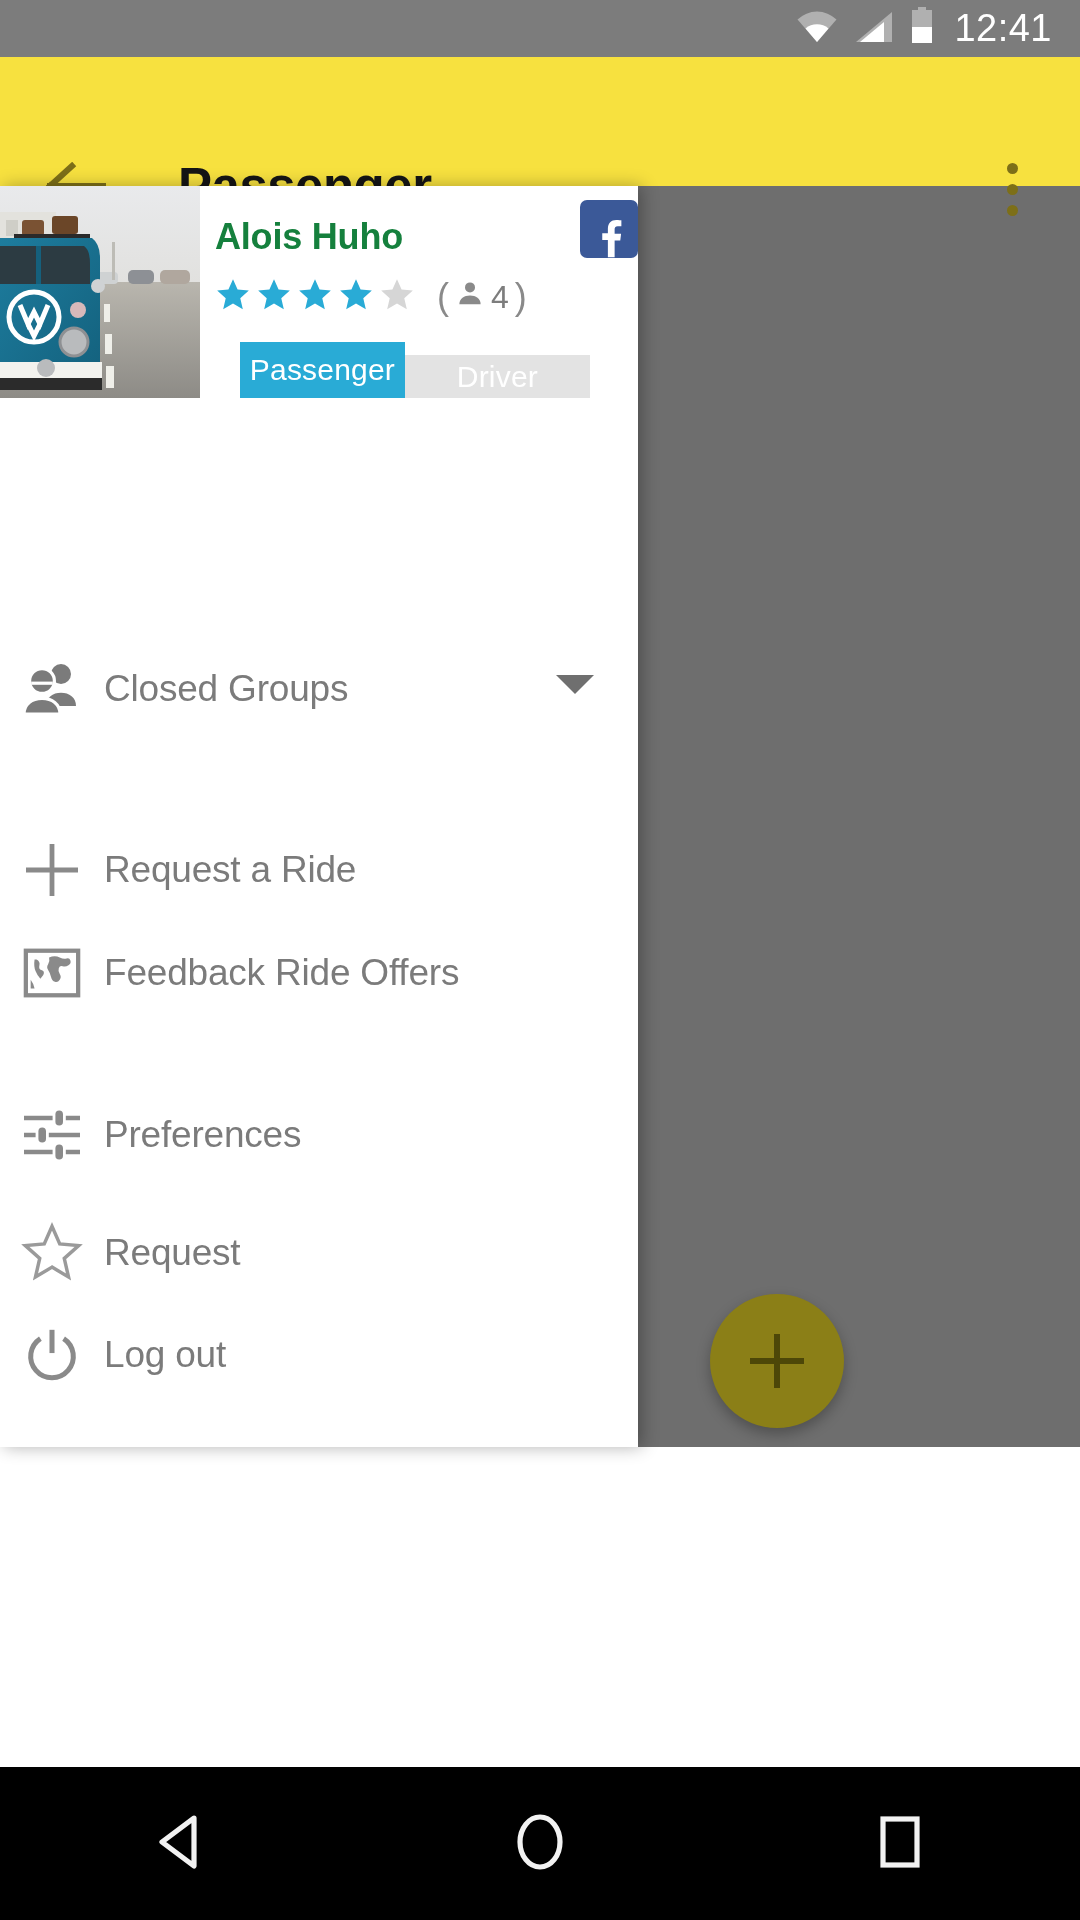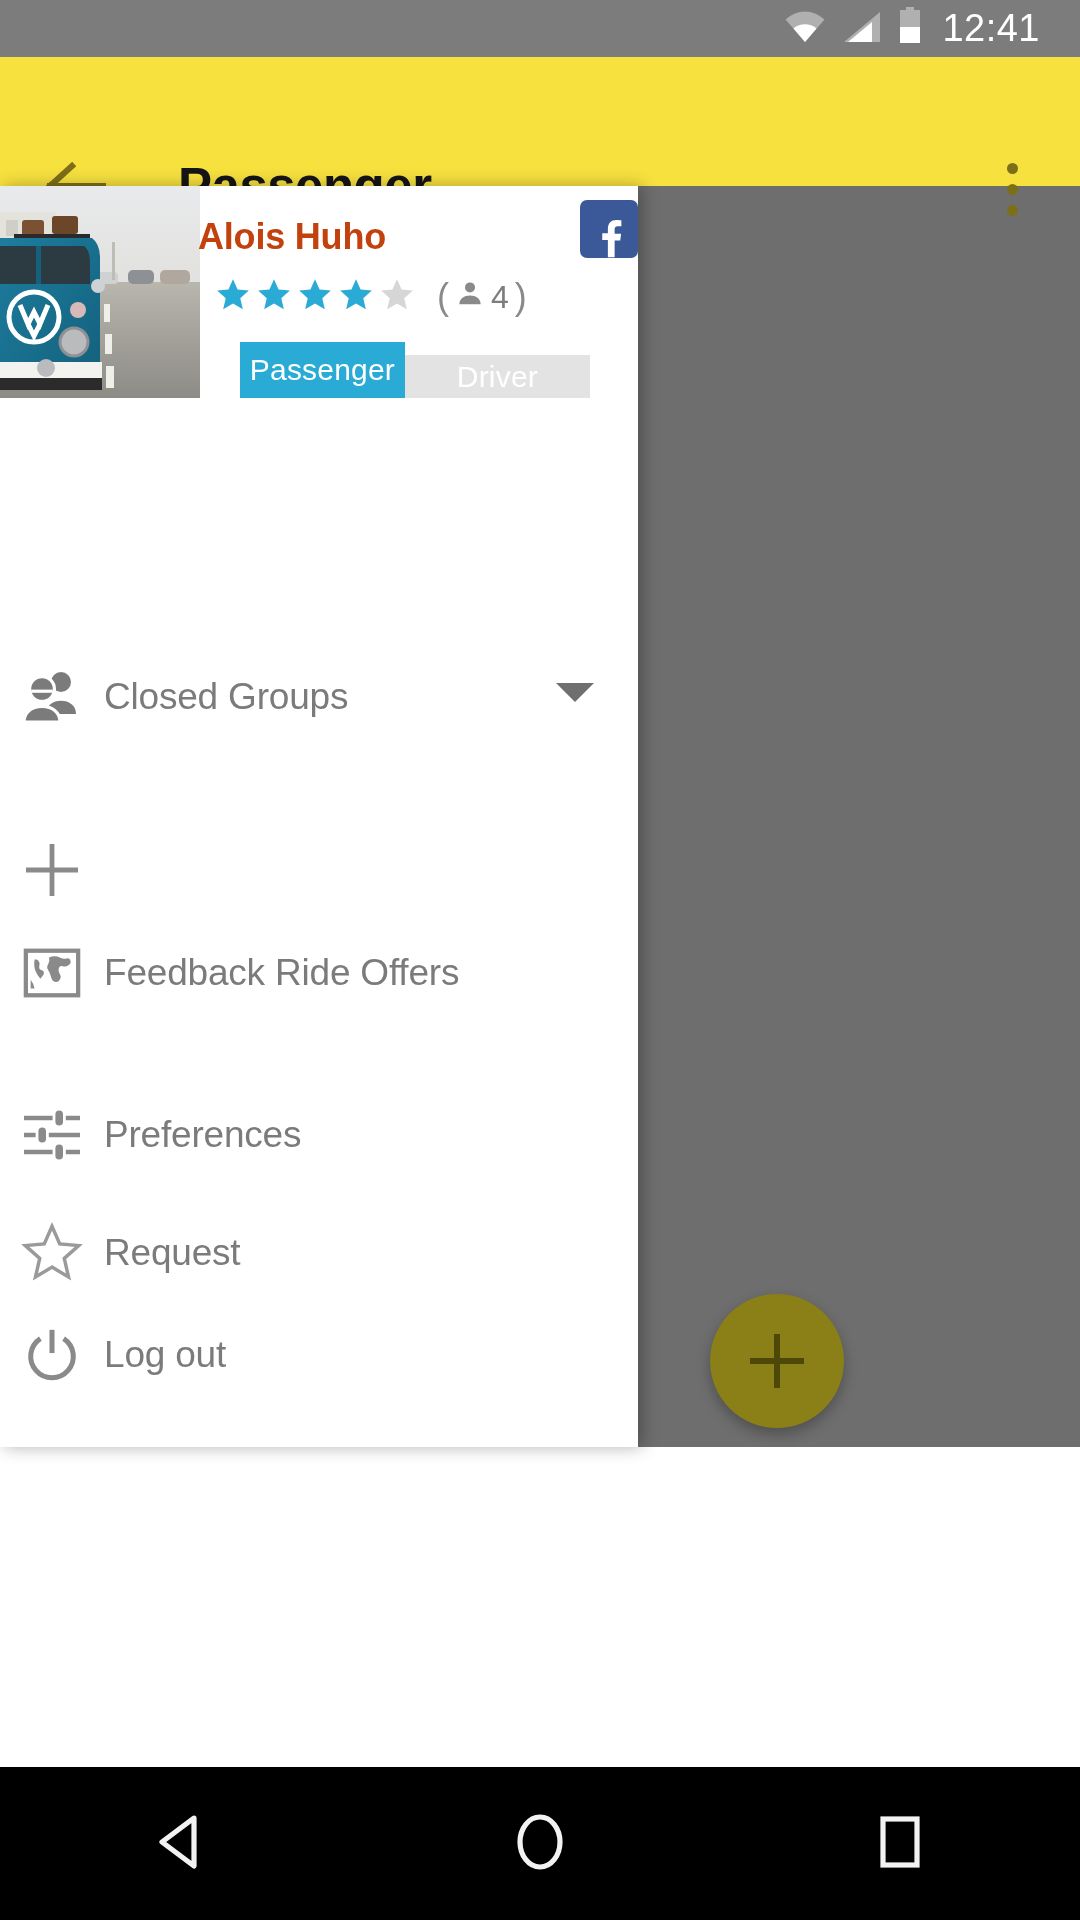--- a/index.html
+++ b/index.html
@@ -8,21 +8,21 @@
     background:#000;
     font-family:"Liberation Sans", sans-serif;
     overflow:hidden;
   }
   #screen { position:relative; width:1080px; height:1920px; overflow:hidden; background:#fff; }
 
   
   .statusbar {
     position:absolute; left:0; top:0; width:1080px; height:57px;
     background:#7c7c7c; display:flex; align-items:center; justify-content:flex-end;
-    padding-right:40px; gap:14px;
+    padding-right:28px; gap:14px;
   }
   .sb-icons { display:flex; align-items:flex-end; gap:16px; height:36px; }
   .sb-time { color:#ffffff; font-size:38px; font-weight:400; letter-spacing:0.5px;
              line-height:57px; margin-left:6px; }
 
   
   .appbar {
     position:absolute; left:0; top:57px; width:1080px; height:129px;
     background:#f7e13f;
   }
@@ -70,22 +70,22 @@
 
   
   .dh { position:relative; width:638px; height:215px; background:#fff; }
   .avatar {
     position:absolute; left:0; top:0; width:200px; height:212px;
     overflow:hidden; background:#b9c3c6;
   }
   .avatar svg { display:block; width:200px; height:212px; }
 
   .dh-name {
-    position:absolute; left:198px; top:30px;
-    font-size:36px; font-weight:700; color:#c2410c; letter-spacing:-0.2px;
+    position:absolute; left:215px; top:30px;
+    font-size:36px; font-weight:700; color:#15803d; letter-spacing:-0.2px;
   }
   .stars {
     position:absolute; left:214px; top:90px;
     display:flex; align-items:center; gap:3px;
   }
   .rating-count {
     display:flex; align-items:center; gap:6px;
     margin-left:18px; font-size:32px; color:#7d7d7d;
   }
   .rc-paren { font-size:36px; color:#8a8a8a; }
@@ -299,40 +299,41 @@
         <span>
           <svg width="30" height="44" viewBox="0 0 24 34">
             <path fill="#ffffff" d="M16.5 34V20.5h4.5l.7-5.3h-5.2v-3.4c0-1.5.4-2.6 2.6-2.6h2.8V4.4C21.4 4.3 19.7 4.1 17.8 4.1c-4 0-6.7 2.4-6.7 6.9v3.8H6.6v5.3h4.5V34z"></path>
           </svg>
         </span>
       </div>
     </div>
 
     <div class="menu">
 
-      <div class="mi" style="top:244px">
+      <div class="mi" style="top:236px">
         <div class="mi-icon">
           <svg width="64" height="54" viewBox="0 0 32 27">
             <circle cx="20.5" cy="6" r="5" fill="#7b7b7b"></circle>
             <path d="M13 22c0-4.3 3.4-6.6 7.5-6.6S28 17.7 28 22z" fill="#7b7b7b"></path>
             <circle cx="11" cy="9.5" r="6.2" fill="#7b7b7b" stroke="#ffffff" stroke-width="1.6"></circle>
             <path d="M2 26c0-5 4-7.8 9-7.8S20 21 20 26z" fill="#7b7b7b" stroke="#ffffff" stroke-width="1.6"></path>
             <path d="M5.6 10.6h10.8" stroke="#ffffff" stroke-width="1.6"></path>
           </svg>
         </div>
         <div class="mi-label">Closed Groups</div>
         <span class="mi-chevron"></span>
       </div>
 
       <div class="mi" style="top:417px">
         <div class="mi-icon">
           <svg width="64" height="64" viewBox="0 0 32 32">
             <path d="M16 3 V29 M3 16 H29" stroke="#8a8a8a" stroke-width="2.4"></path>
           </svg>
         </div>
+        <div class="mi-label">Request a Ride</div>
       </div>
 
       <div class="mi" style="top:520px">
         <div class="mi-icon">
           <svg width="62" height="62" viewBox="0 0 32 32">
             <rect x="2.5" y="4.5" width="27" height="23" fill="none" stroke="#8a8a8a" stroke-width="2.2"></rect>
             <path d="M8 9 q2 1 1.5 3 q-.5 2 1 2.5 q2 .6 1 2.5 l-1.5 2 q-1.5-1.5-2.5-4 q-1-2.5-.5-6z" fill="#8a8a8a"></path>
             <path d="M14.5 8 q3-1.2 5.5 0 q2 1 3.5 .5 q1.5-.5 2 1 q.5 1.5-1 2.5 q-1.5 1-3 .5 q-1.5-.5-2 1 q-.5 1.5.5 3 q1 1.5 0 3 q-1 1.5-2.5 1 q-1.5-.5-2-2.5 q-.5-2-1.5-3.5 q-1-1.5 0-3 q1-1.5 .5-3.5z" fill="#8a8a8a"></path>
             <path d="M5 19.5 q1.5 2 2 4.5 l-2 0 z" fill="#8a8a8a"></path>
           </svg>

